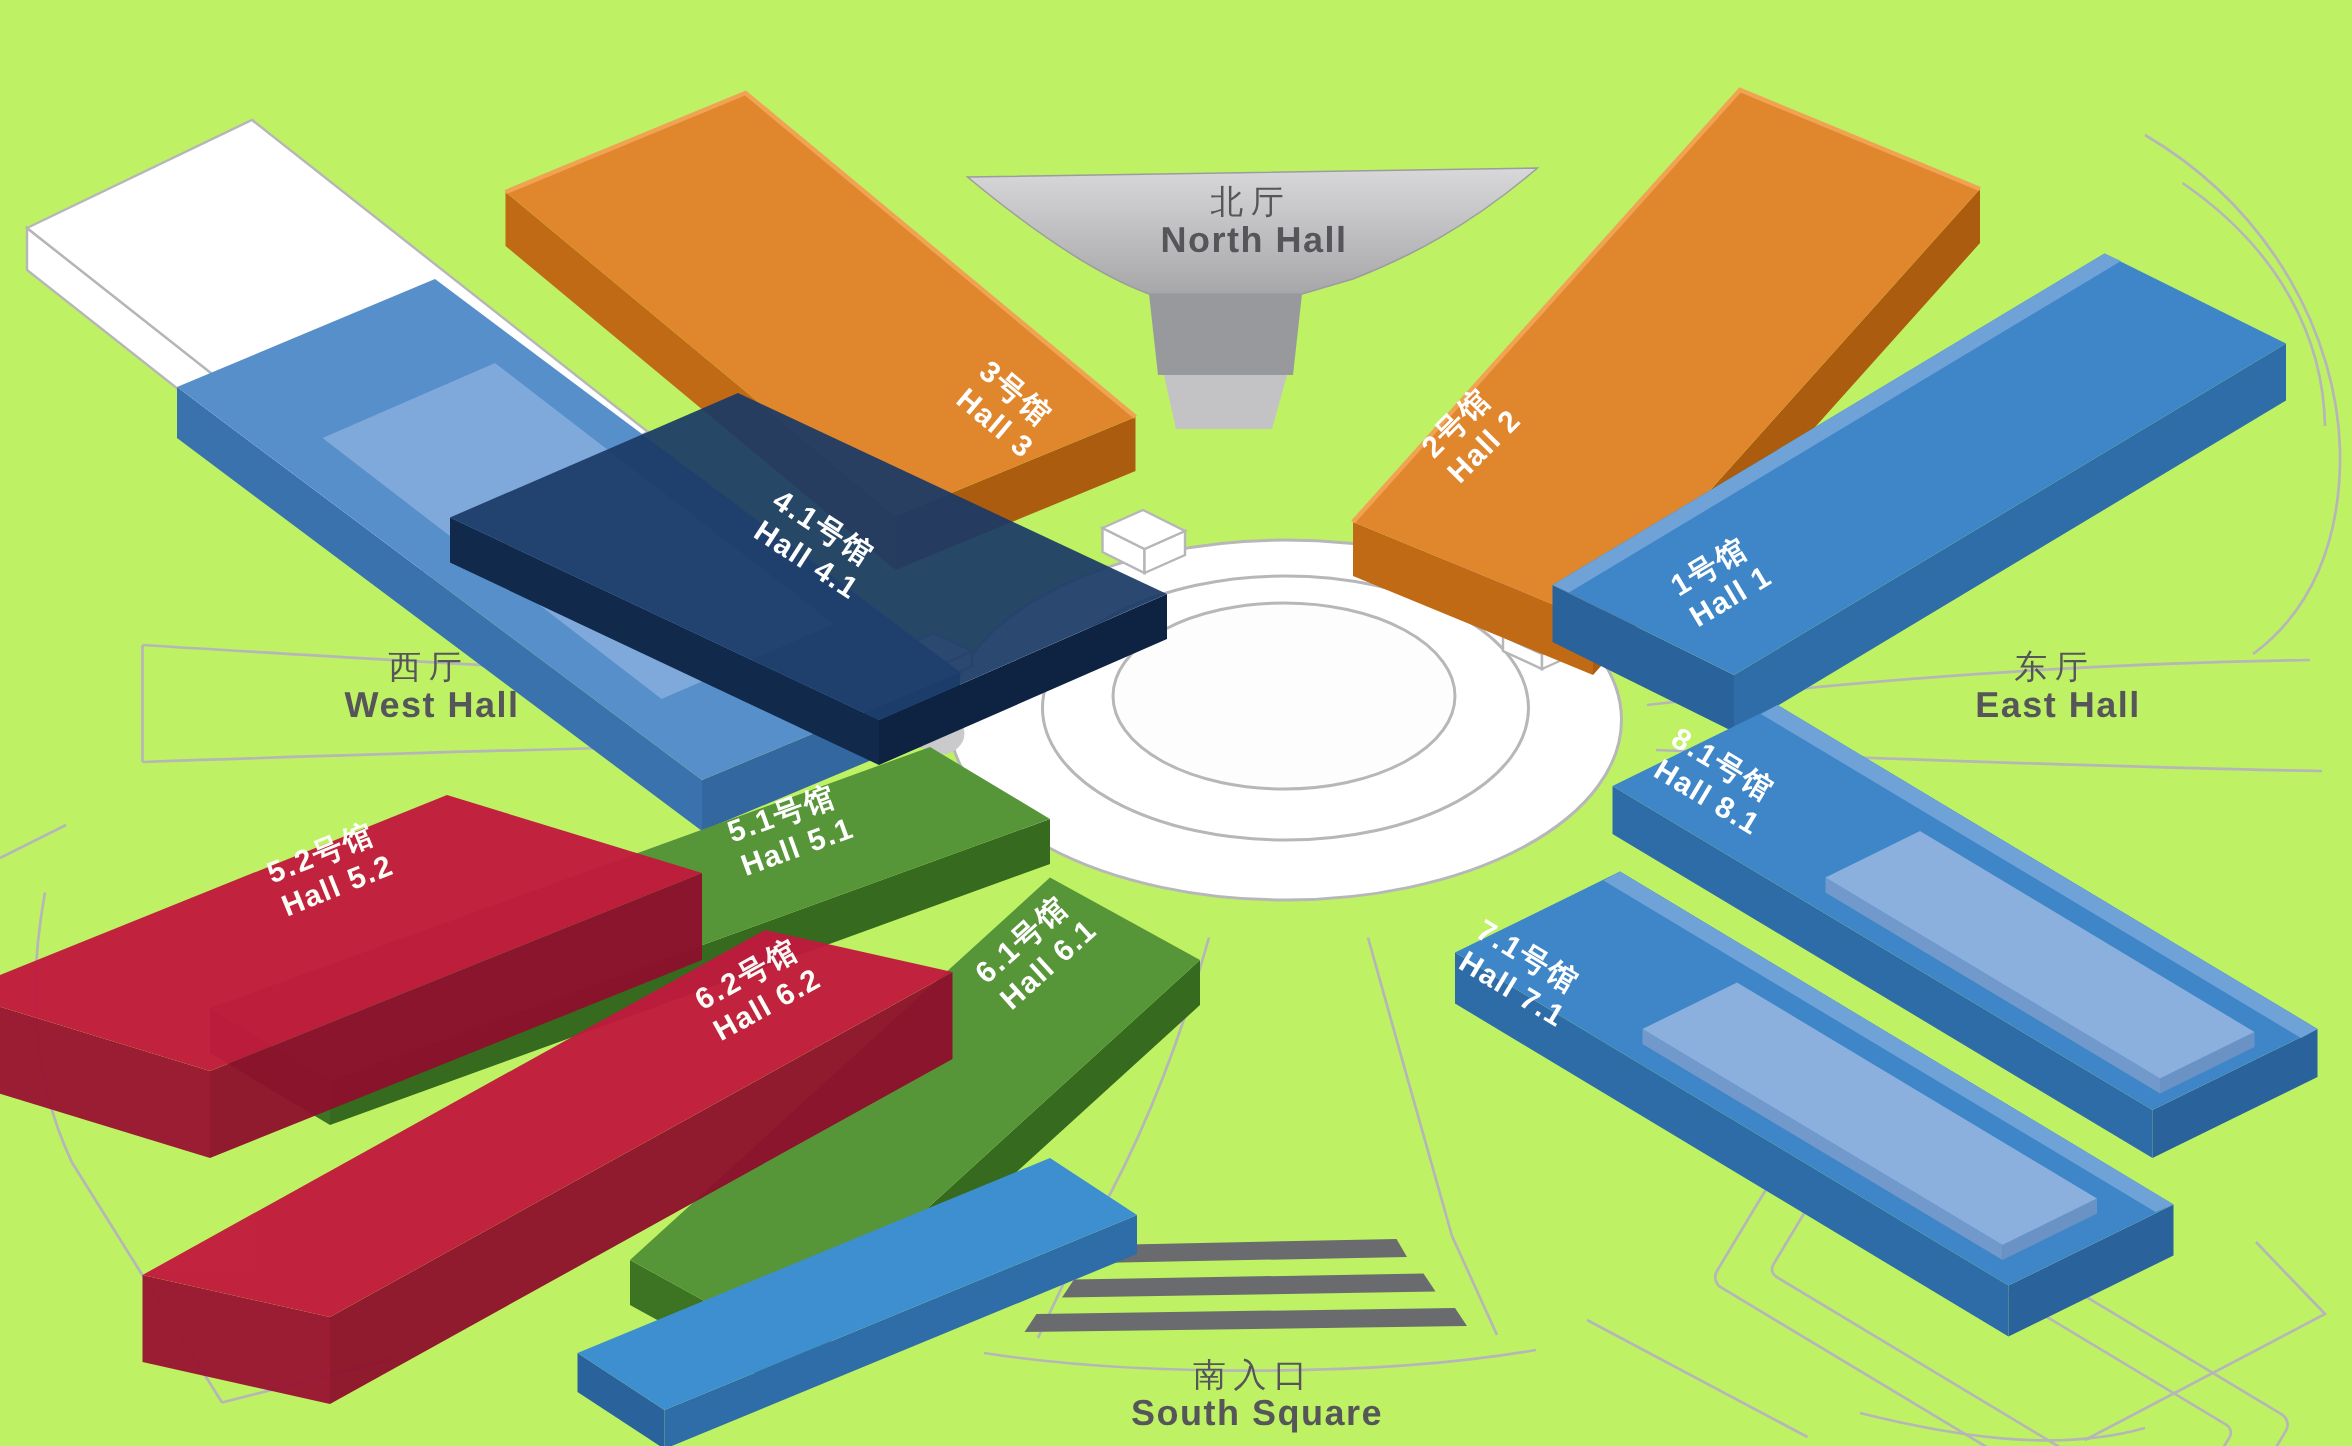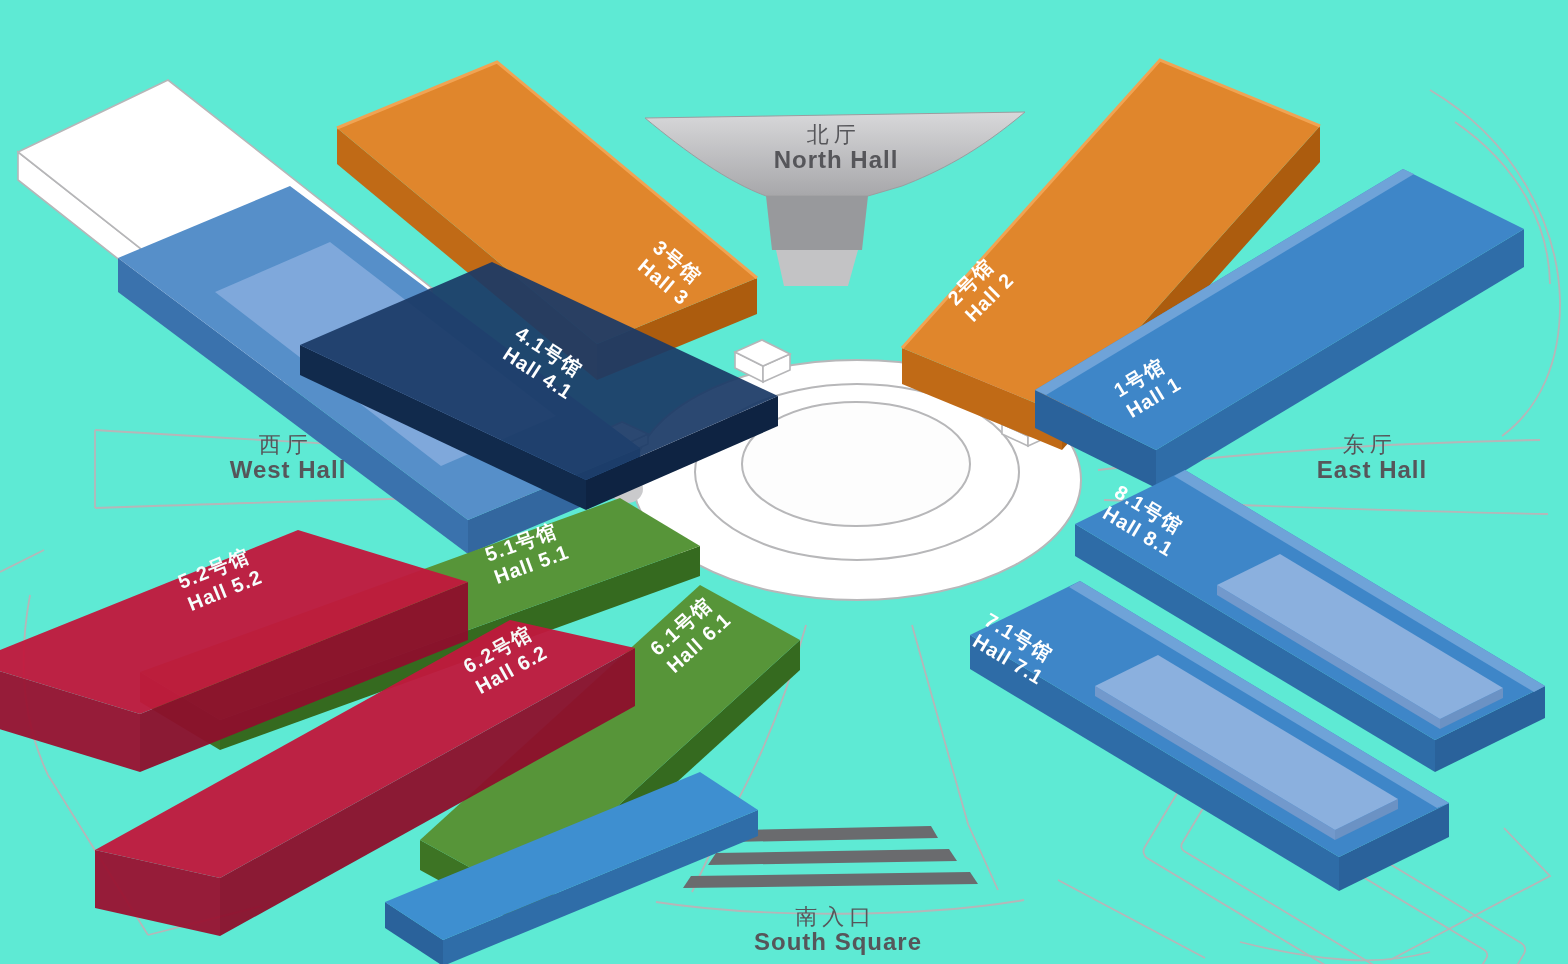--- a/index.html
+++ b/index.html
@@ -1,16 +1,16 @@
 <!DOCTYPE html>
 <html><head>
 <meta charset="utf-8">
 <style>
   html,body{margin:0;padding:0;background:#ffffff;}
-  .stage{position:relative;width:1568px;height:964px;background:#5eead4;overflow:hidden;}
+  .stage{position:relative;width:1568px;height:964px;background:#bef264;overflow:hidden;}
   svg{display:block;}
   text{font-family:"Liberation Sans","DejaVu Sans",sans-serif;}
   .hall-cn{font-size:20px;font-weight:700;fill:#ffffff;letter-spacing:1.5px;}
   .hall-en{font-size:20px;font-weight:700;fill:#ffffff;letter-spacing:1px;}
   .area-cn{font-size:22px;font-weight:400;fill:#56565a;letter-spacing:5px;}
   .area-en{font-size:24px;font-weight:700;fill:#56565a;letter-spacing:1px;}
   .outline{fill:none;stroke:#b6b6b8;stroke-width:1.8;}
   .wbox{fill:#ffffff;stroke:#b6b6b8;stroke-width:1.6;}
 </style>
 </head>

